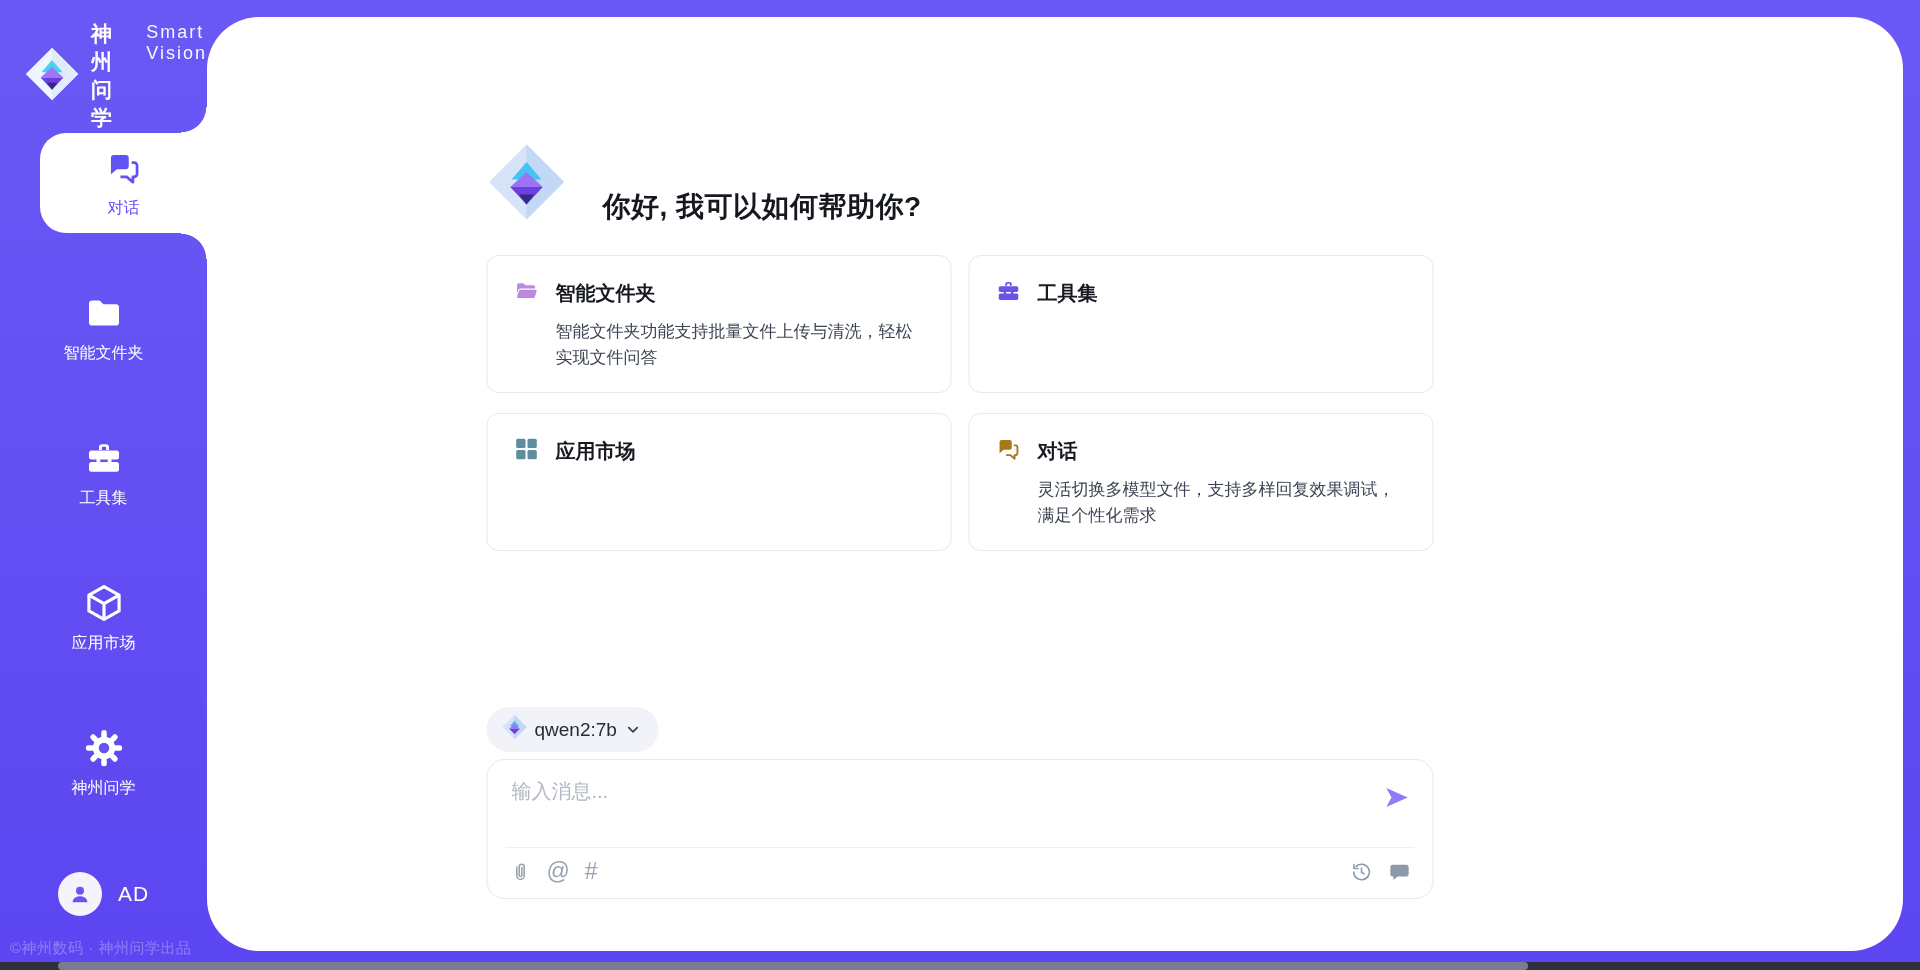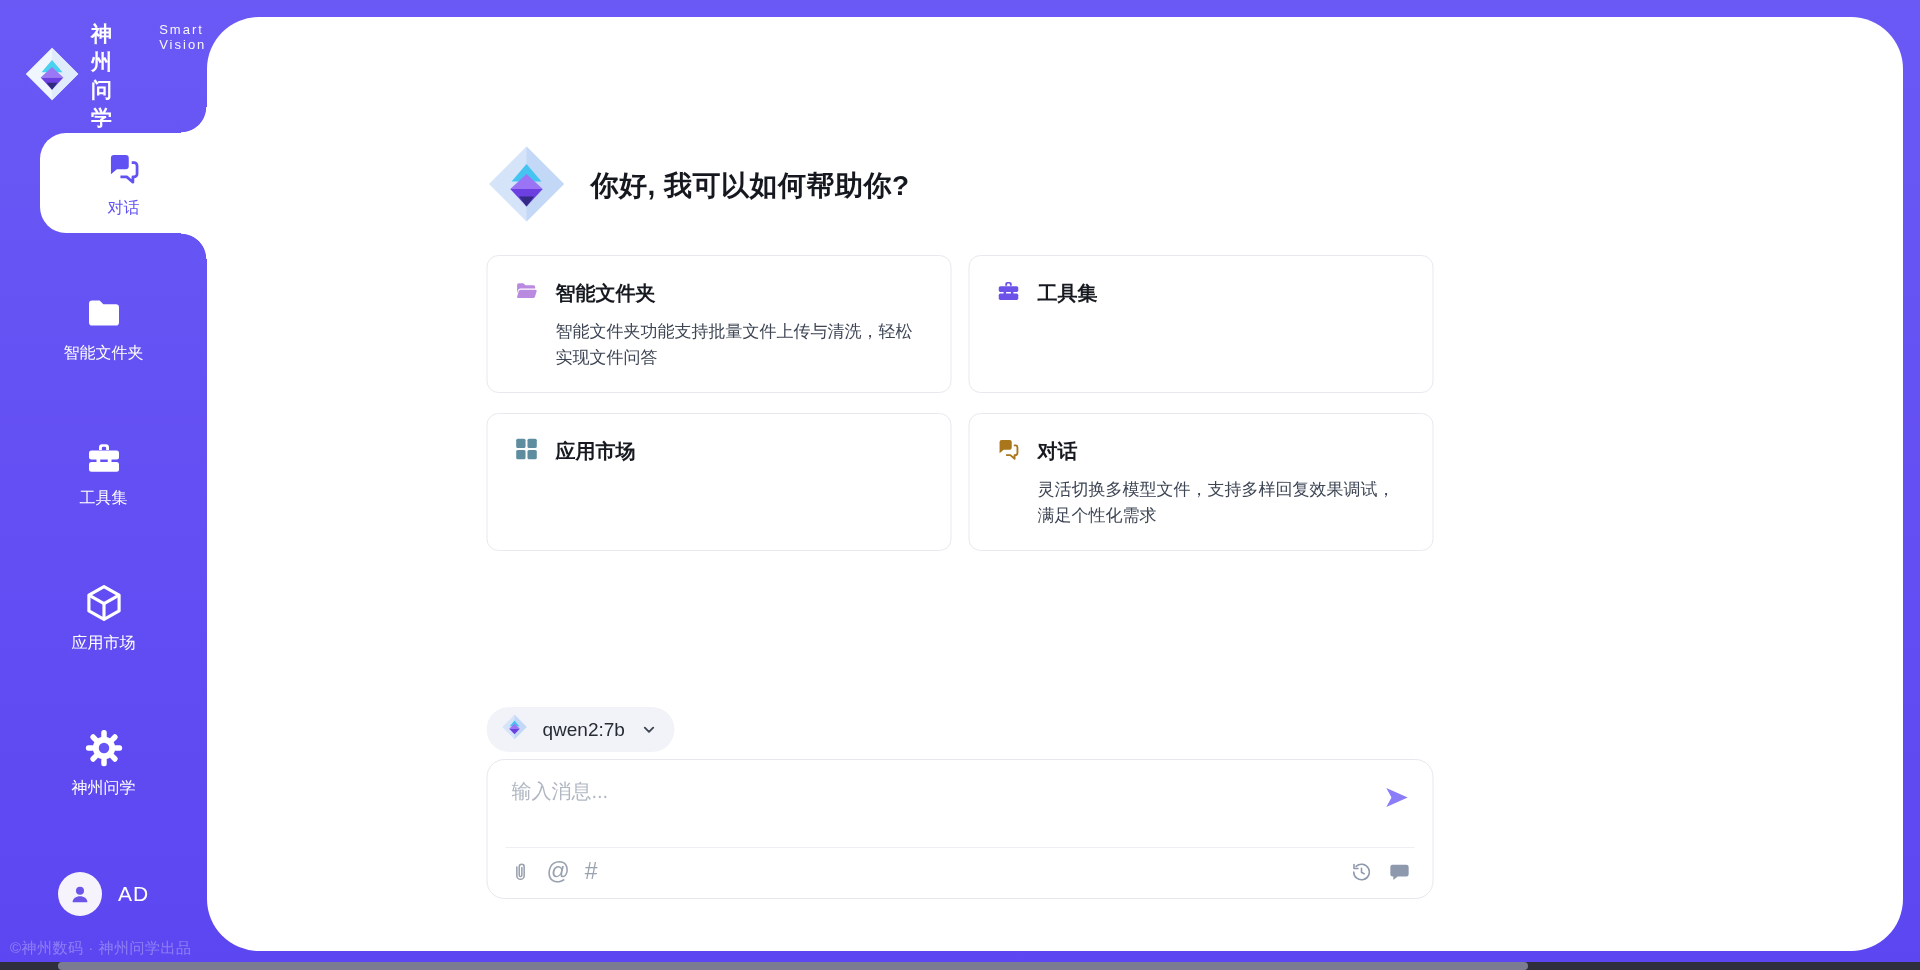--- a/index.html
+++ b/index.html
@@ -13,21 +13,21 @@
     font-family:"Liberation Sans","DejaVu Sans",sans-serif;
     background:linear-gradient(180deg,var(--sidebar-top) 0%,var(--sidebar-bottom) 100%);
   }
   
   .panel{position:absolute;left:207px;top:17px;right:17px;bottom:19px;background:#fff;border-radius:52px;}
   
   .sidebar{position:absolute;left:0;top:0;width:207px;height:100%;}
   .brand{position:absolute;top:20px;left:24px;display:flex;align-items:center;gap:11px;}
   .brand-text{display:flex;flex-direction:row;color:#fff;}
   .brand-name{font-size:21px;font-weight:700;letter-spacing:1px;}
-  .brand-sub{font-size:13px;letter-spacing:2px;margin-top:2px;opacity:.95;margin-left:25px;}
+  .brand-sub{font-size:18px;letter-spacing:2px;margin-top:2px;opacity:.95;margin-left:25px;}
   .nav-item{
     position:absolute;left:0;right:0;height:100px;display:flex;flex-direction:column;
     align-items:center;justify-content:center;gap:9px;color:#fff;cursor:pointer;
   }
   .nav-item .nav-label{font-size:16px;}
   .nav-item:nth-of-type(1){top:133px;}
   .nav-item:nth-of-type(2){top:278px;}
   .nav-item:nth-of-type(3){top:423px;}
   .nav-item:nth-of-type(4){top:568px;}
   .nav-item:nth-of-type(5){top:713px;}
@@ -40,33 +40,33 @@
     content:"";position:absolute;right:0;bottom:-26px;width:26px;height:26px;
     background:radial-gradient(circle 26px at 0 100%,var(--fillet-bottom) 0 24.8px,#fff 25.6px);
   }
   .nav-ico{height:42px;display:flex;align-items:center;justify-content:center;}
   .user-row{position:absolute;top:872px;left:0;width:100%;display:flex;align-items:center;justify-content:center;gap:16px;cursor:pointer;}
   .avatar{width:44px;height:44px;border-radius:50%;background:#f7f3fd;display:flex;align-items:center;justify-content:center;color:#6a55e8;}
   .user-name{color:#fff;font-size:21px;letter-spacing:1px;}
   .side-footer{position:absolute;left:10px;bottom:12px;font-size:15px;color:rgba(255,255,255,.30);letter-spacing:.5px;}
   
   .content{position:absolute;left:50%;transform:translateX(-50%);top:146px;width:947px;}
-  .greeting{display:flex;align-items:center;gap:24px;height:80px;}
+  .greeting{display:flex;align-items:flex-end;gap:36px;height:80px;}
   .greeting-title{font-size:28px;font-weight:700;color:#15181e;letter-spacing:.5px;}
   .cards{display:grid;grid-template-columns:1fr 1fr;column-gap:17px;row-gap:20px;margin-top:29px;}
   .card{min-height:132px;background:#fff;border:1px solid #e7e9ef;border-radius:12px;padding:22px 26px;cursor:pointer;}
   .card-head{display:flex;align-items:center;gap:16px;}
   .card-title{font-size:20px;font-weight:700;color:#16191f;}
   .card-desc{margin:11px 0 0 42px;font-size:17px;color:#3d4554;line-height:1.5;}
   .ci-folder{color:var(--icon-folder-open,#b98ae0);}
   .ci-briefcase{color:var(--icon-briefcase,#6d52ea);}
   .ci-grid{color:var(--icon-grid,#5e8da0);}
   .ci-chat{color:var(--icon-chat-amber,#a9761b);}
   .model-pill{
-    margin-top:156px;display:inline-flex;align-items:center;gap:15px;height:45px;
+    margin-top:156px;display:inline-flex;align-items:center;gap:7px;height:45px;
     border-radius:23px;background:#f2f3f8;padding:0 18px 0 15px;font-size:19px;color:#262b34;cursor:pointer;
   }
   .model-pill .chev{display:flex;color:#3c4350;margin-left:2px;}
   .composer{margin-top:7px;position:relative;height:140px;border:1.5px solid #e6e8ee;border-radius:18px;background:#fff;}
   .composer textarea{
     position:absolute;left:24px;top:18px;right:70px;height:58px;border:none;outline:none;resize:none;
     font-family:"Liberation Sans","DejaVu Sans",sans-serif;font-size:20px;color:#333;background:transparent;
   }
   .composer textarea::placeholder{color:#b0b7c3;}
   .send-btn{position:absolute;right:22px;top:24px;color:var(--send,#8b7cf8);background:none;border:none;cursor:pointer;display:flex;}

